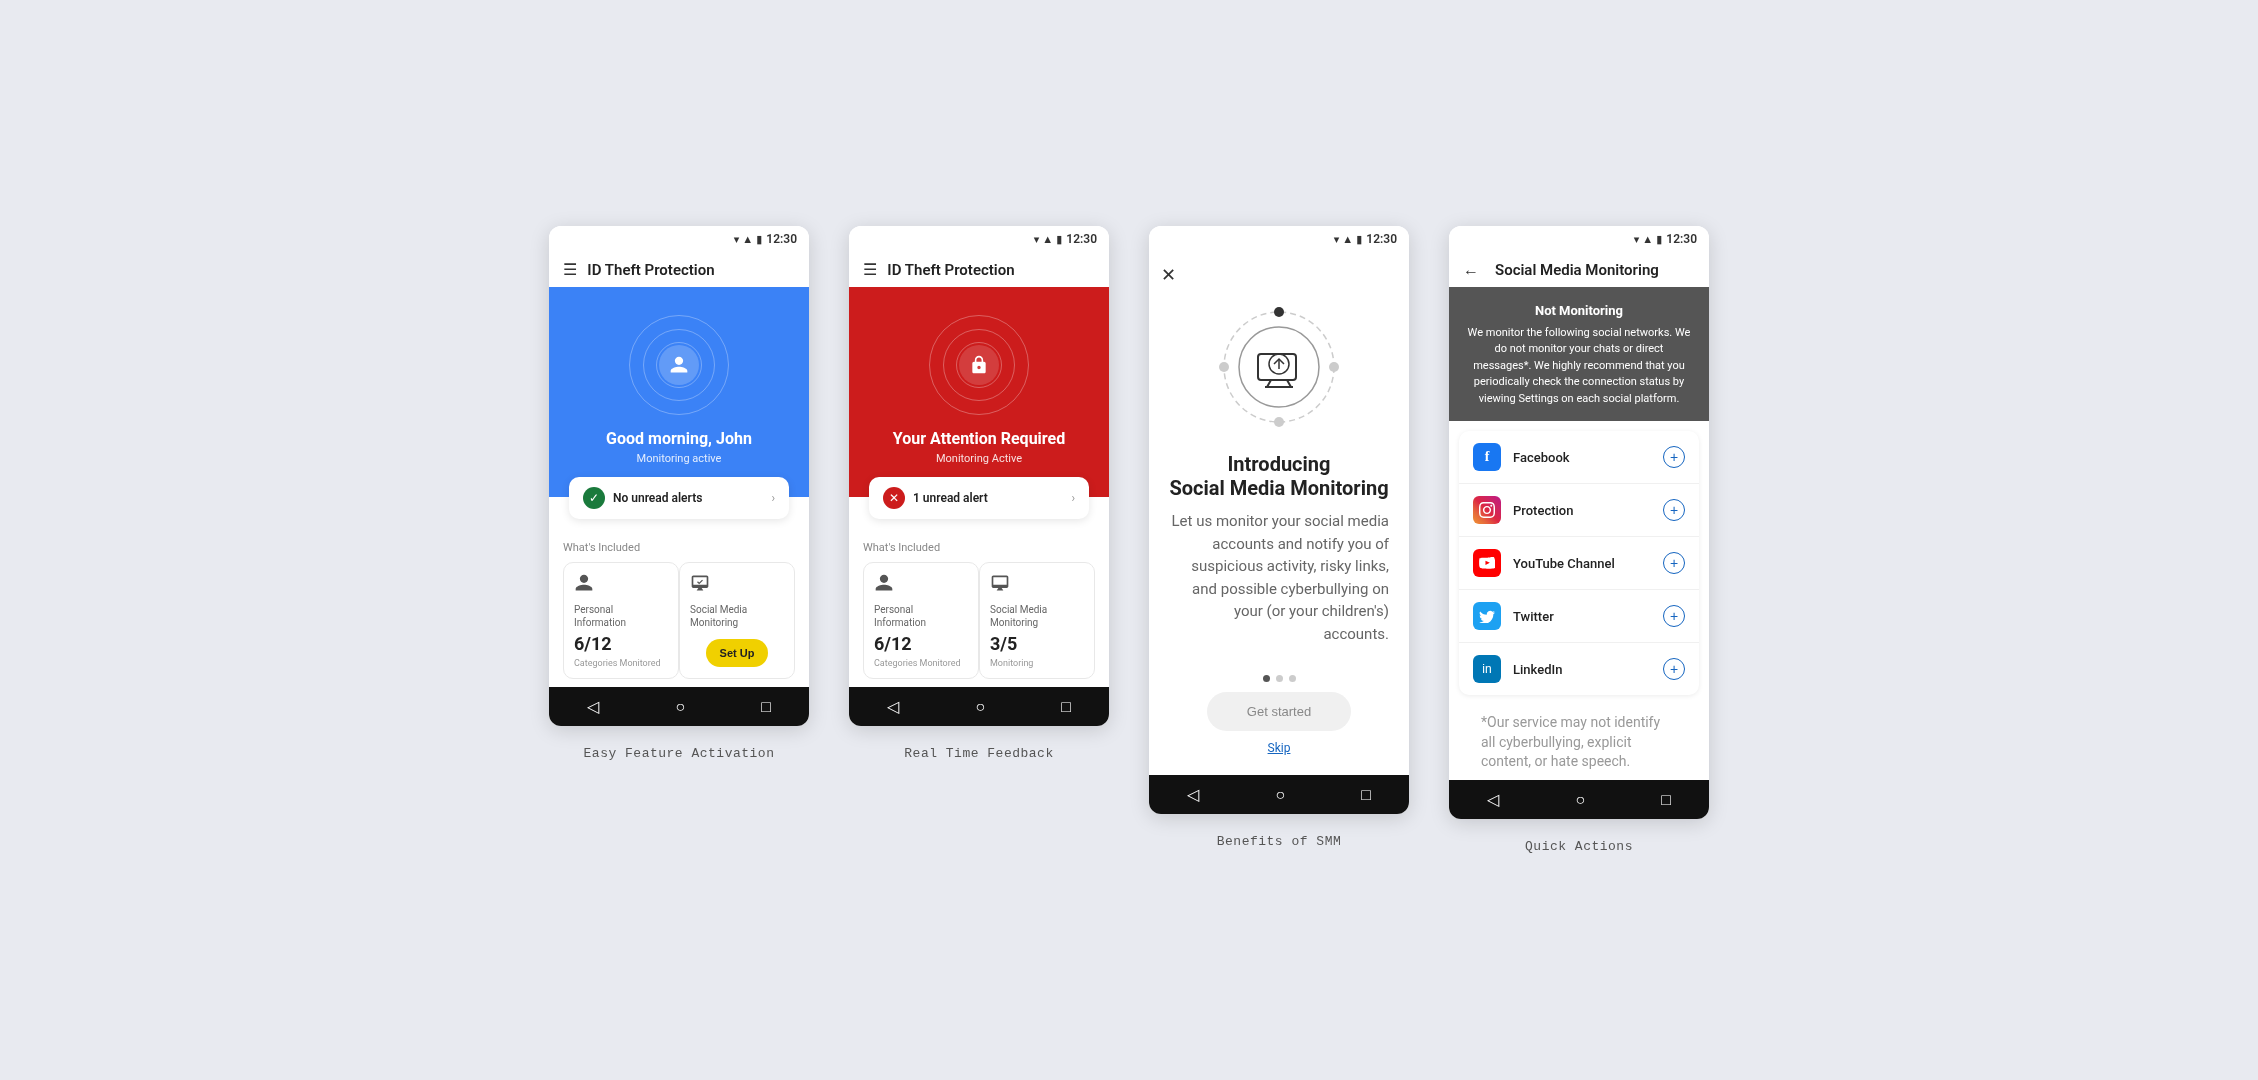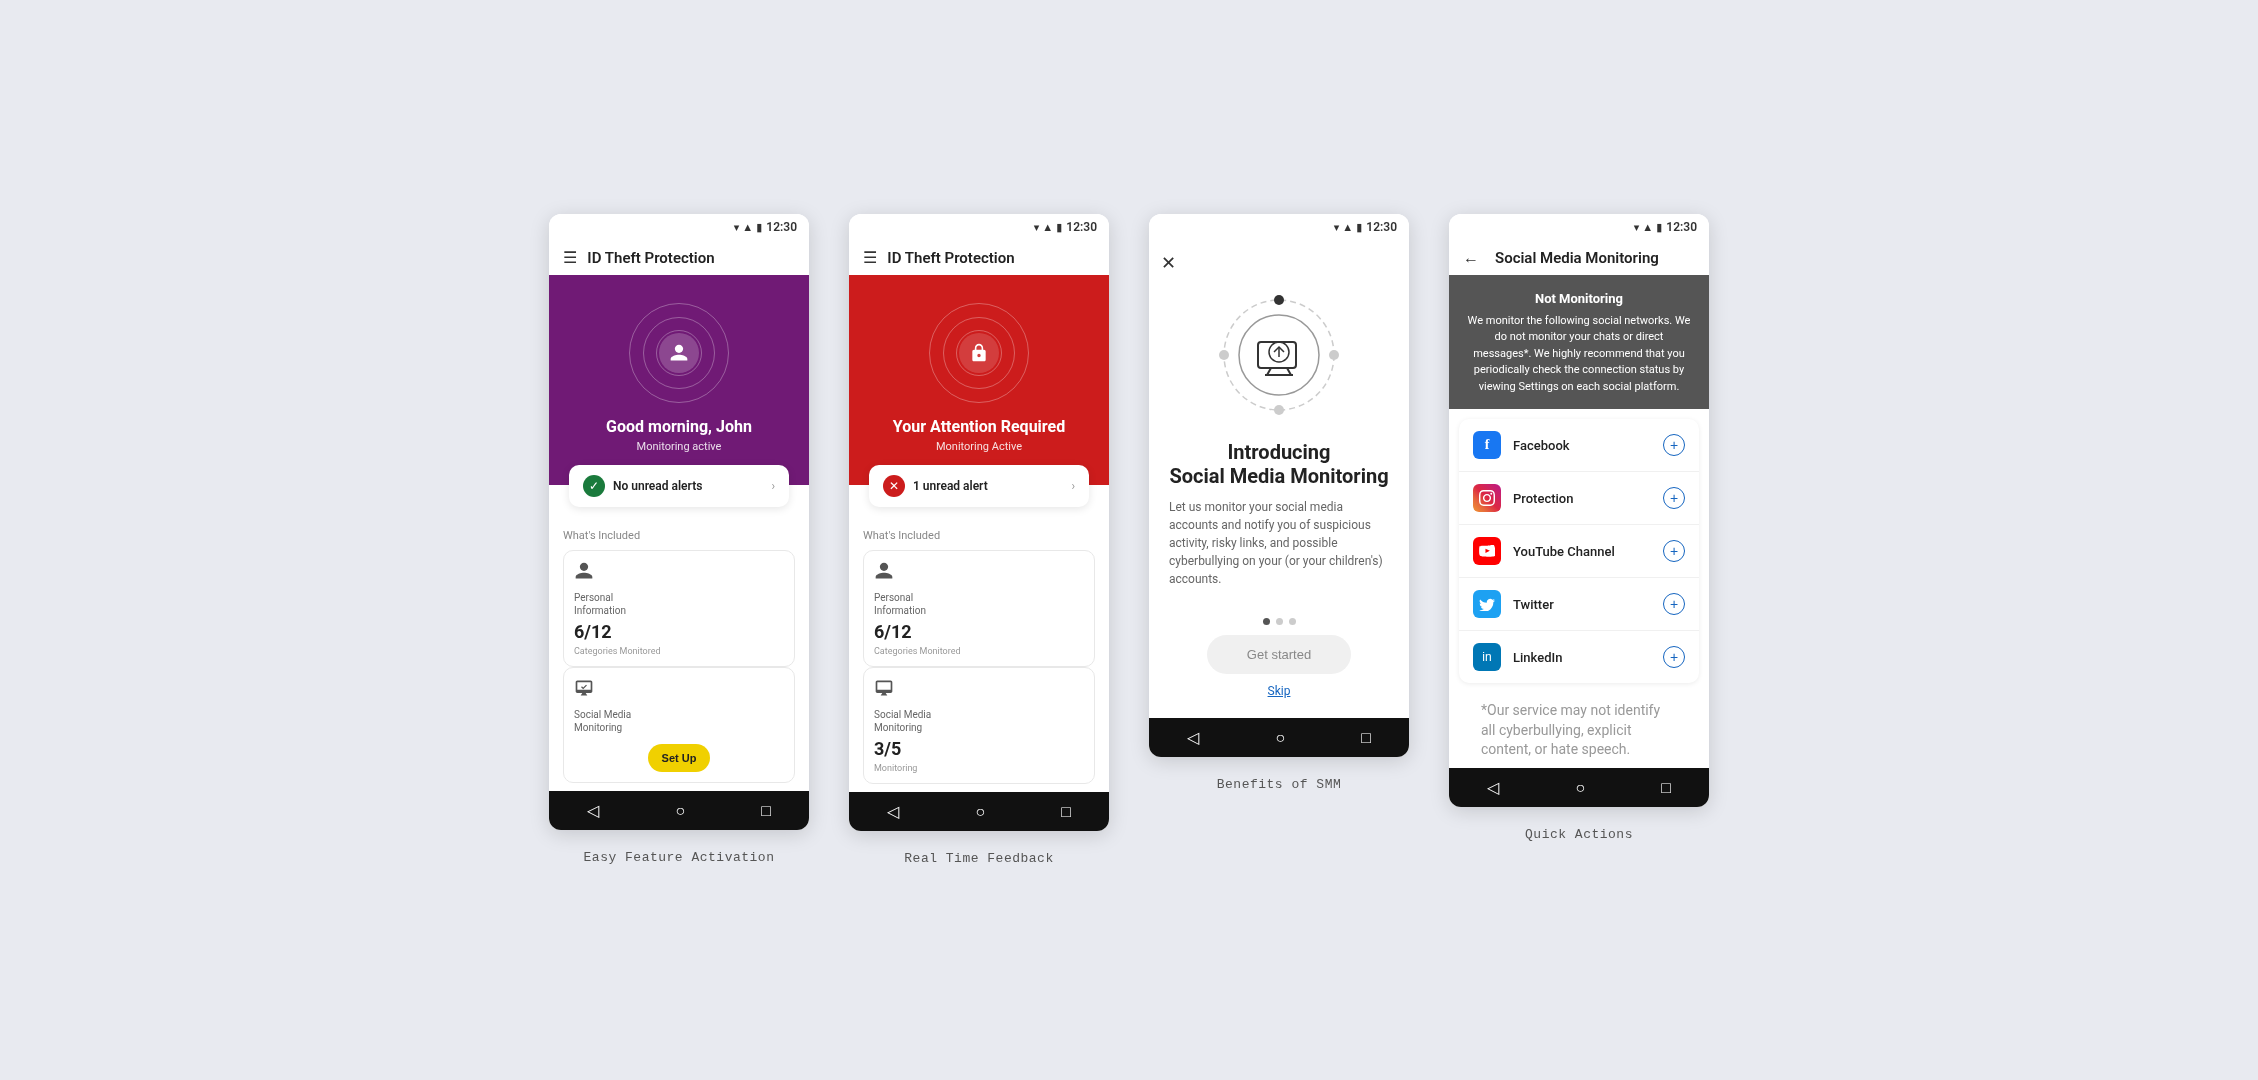--- a/index.html
+++ b/index.html
@@ -61,21 +61,21 @@
       padding: 8px 14px;
       gap: 10px;
       background: #fff;
     }
     .app-header .hamburger { font-size: 16px; color: #333; }
     .app-header .title { font-size: 15px; font-weight: 600; color: #222; text-align: right; }
     .app-header .back-arrow { font-size: 16px; color: #333; margin-right: 6px; }
 
     
     .hero-green {
-      background: #701a75;
+      background: #3b82f6;
       padding: 28px 16px 32px;
       display: flex;
       flex-direction: column;
       align-items: center;
       position: relative;
     }
     .hero-red {
       background: #cc1c1c;
       padding: 28px 8px 32px;
       display: flex;
@@ -171,21 +171,20 @@
     .whats-included {
       padding: 12px 14px 8px;
     }
     .section-label {
       font-size: 11px;
       color: #888;
       margin-bottom: 8px;
     }
     .cards-row {
       display: flex;
-      flex-direction: column;
     }
     .card {
       flex: 1;
       background: #fff;
       border: 1px solid #e8e8e8;
       border-radius: 10px;
       padding: 10px 10px 10px;
       display: flex;
       flex-direction: column;
       gap: 4px;
@@ -239,23 +238,23 @@
     }
     .dot.active { background: #555; }
     .smm-title {
       font-size: 20px;
       font-weight: 700;
       color: #222;
       text-align: center;
       margin-bottom: 10px;
     }
     .smm-desc {
-      font-size: 12px;
+      font-size: 15px;
       color: #666;
-      text-align: left;
+      text-align: right;
       line-height: 1.5;
       margin-bottom: 20px;
     }
     .get-started-btn {
       background: #f0f0f0;
       border: none;
       border-radius: 25px;
       padding: 12px 40px;
       font-size: 13px;
       color: #888;

